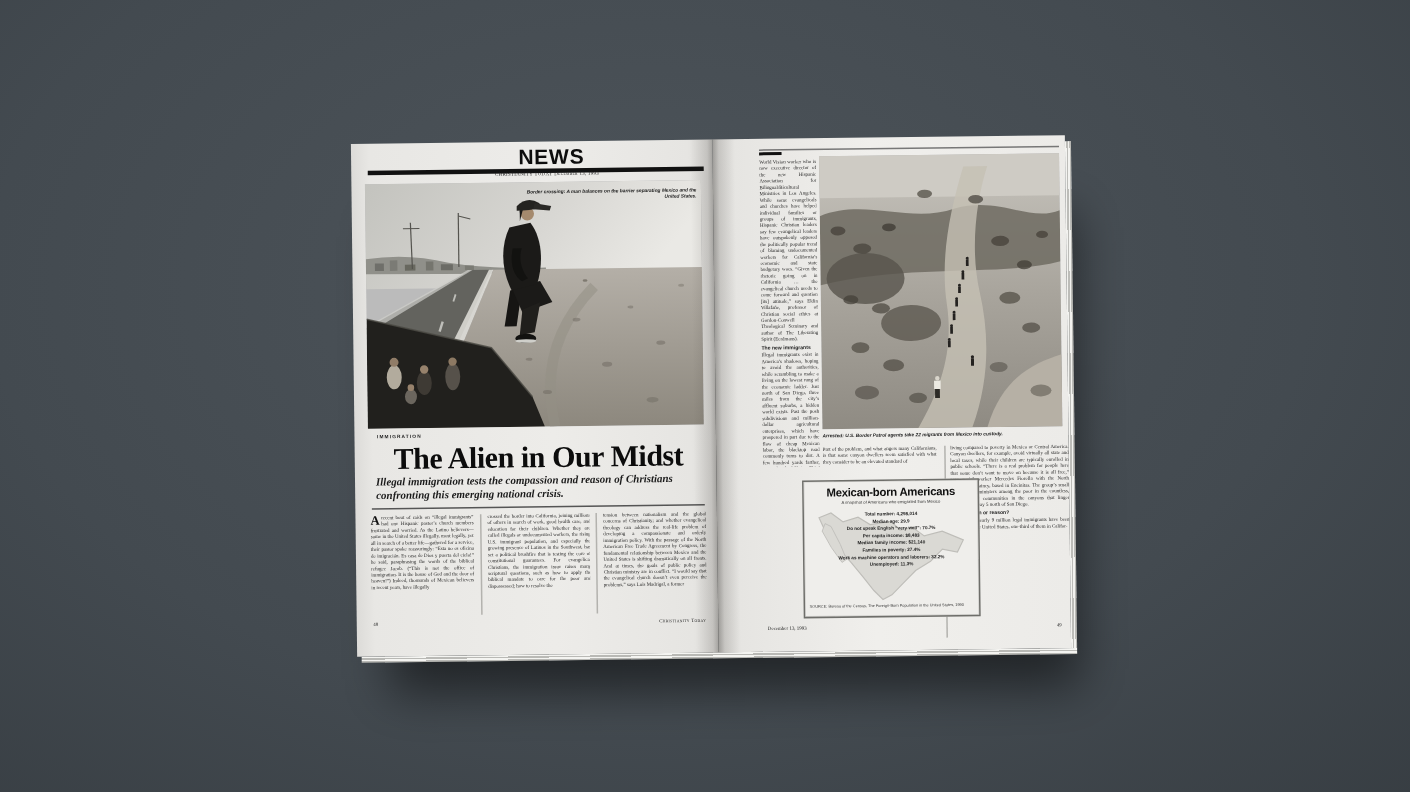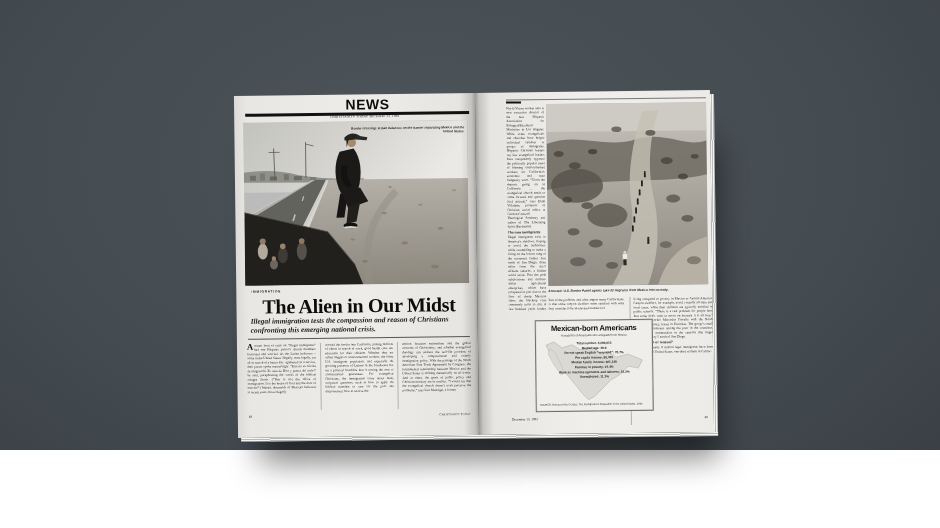--- a/index.html
+++ b/index.html
@@ -1,17 +1,17 @@
 <!DOCTYPE html>
 <html><head>
 <meta charset="utf-8">
 <style>
   html,body{margin:0;padding:0;}
   body{width:940px;height:528px;overflow:hidden;font-family:"Liberation Serif",serif;}
-  .stage{position:relative;width:940px;height:450px;
+  .stage{position:relative;width:940px;height:528px;
     background:radial-gradient(1100px 720px at 46% 36%, #4d545a 0%, #434a50 40%, #343a3f 75%, #2b3035 100%);}
   .book-shadow{position:absolute;left:252px;top:128px;width:460px;height:316px;
     background:rgba(0,0,0,.5);filter:blur(16px);transform:rotate(-0.7deg) translate(6px,16px);}
   .book{position:absolute;left:236px;top:93px;width:476px;height:342px;transform:rotate(-0.7deg);}
   .edge-r{position:absolute;right:-4px;top:4px;height:338px;width:4px;
     background:repeating-linear-gradient(90deg,#f2f2ef 0 1px,#bcbcb8 1px 2px);}
   .edge-b{position:absolute;left:3px;right:-4px;bottom:-4px;height:4px;
     background:repeating-linear-gradient(180deg,#f4f4f1 0 1px,#b9b9b5 1px 2px);}
   .page{position:absolute;top:0;height:342px;}
   .pg-left{left:0;width:241px;

